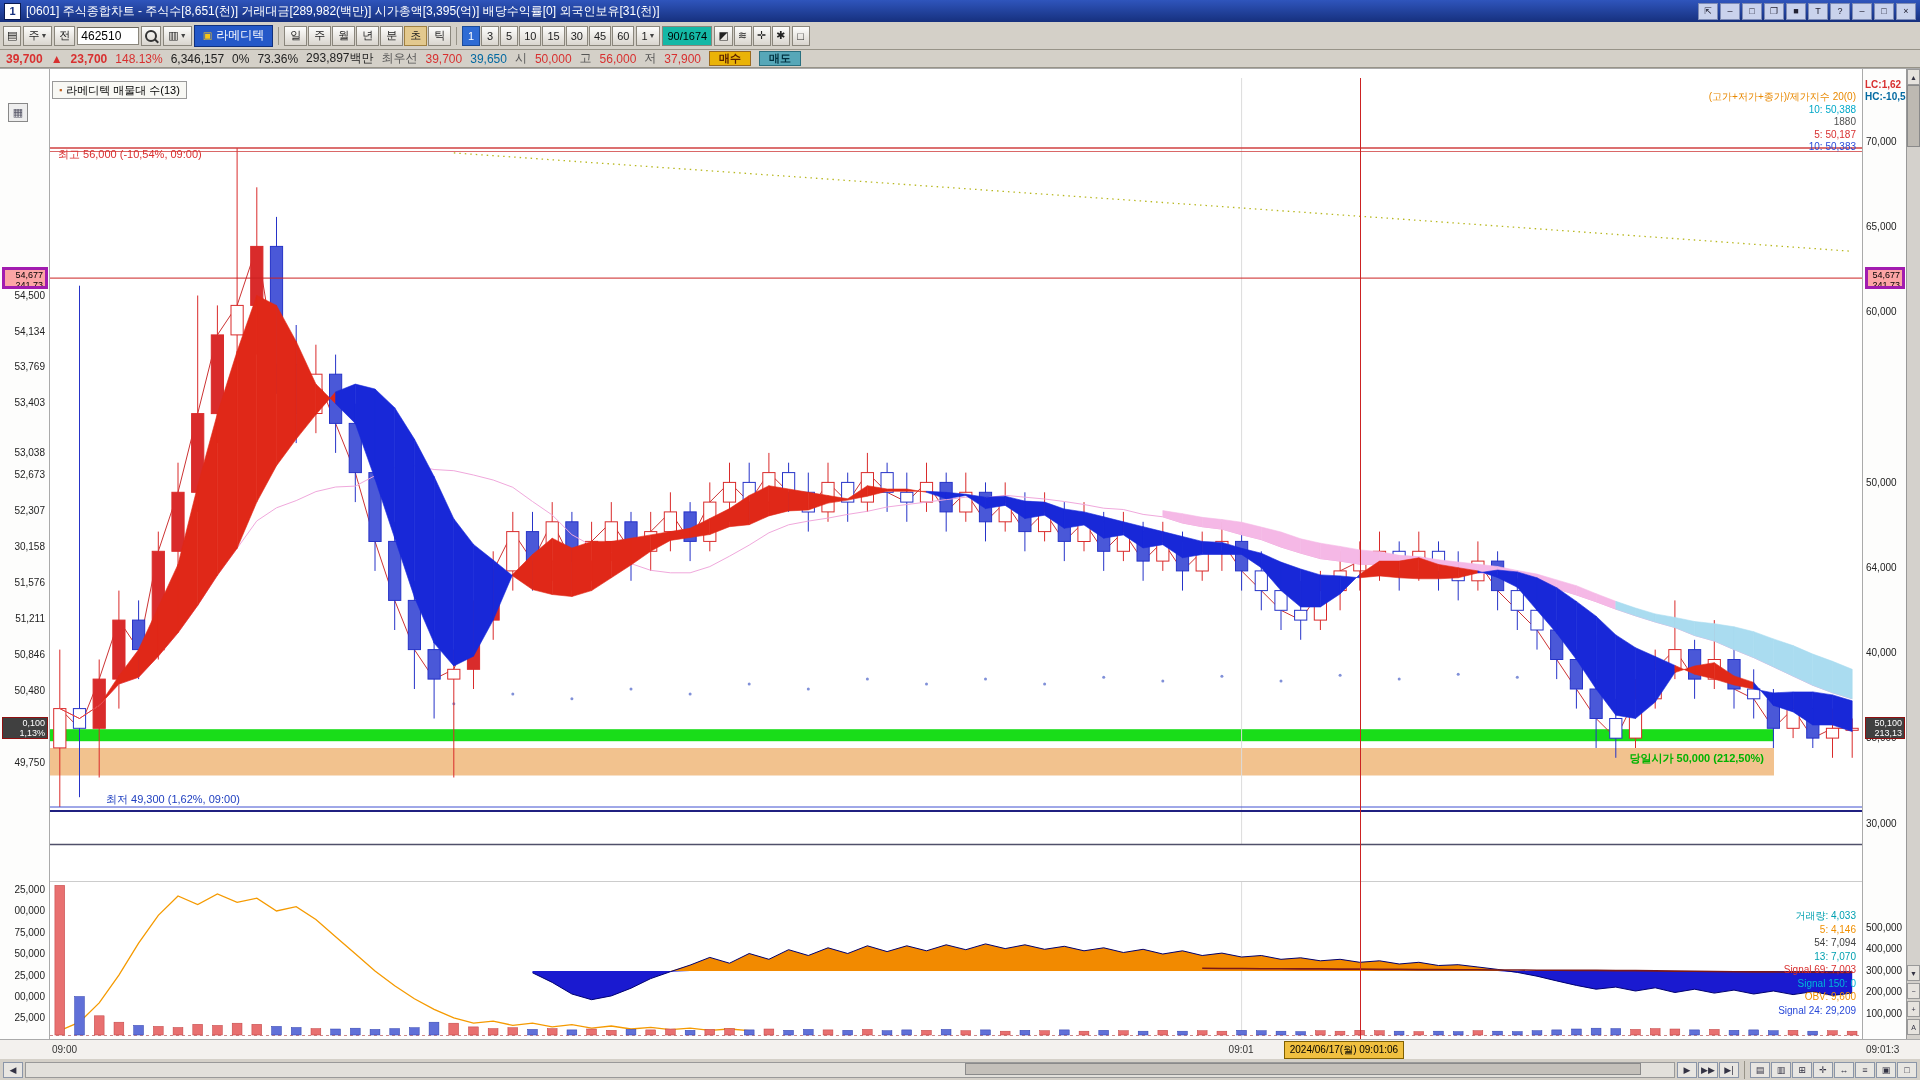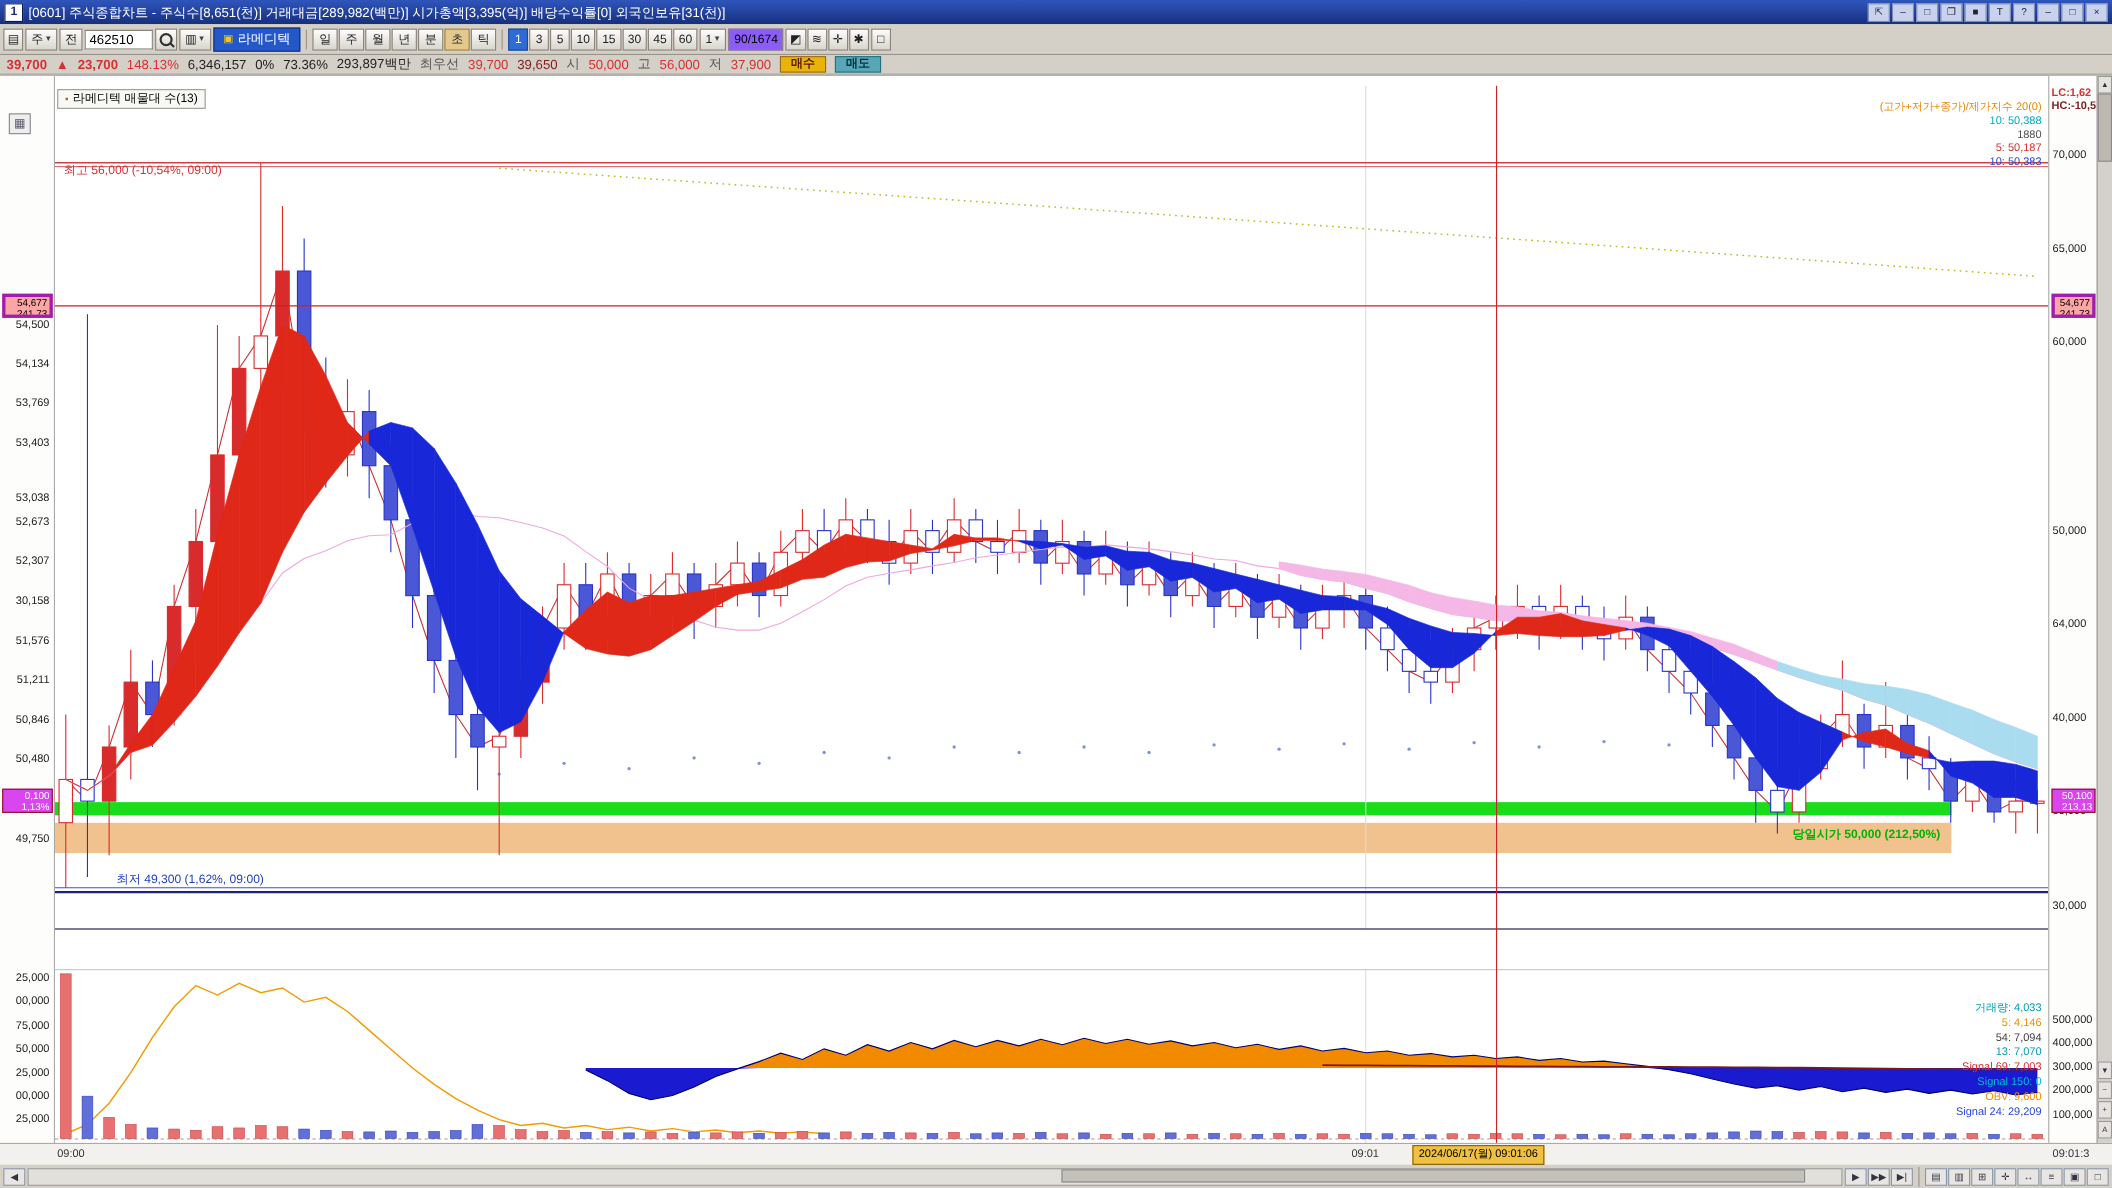--- a/index.html
+++ b/index.html
@@ -28,43 +28,43 @@
   .dd{font-size:7px;color:#444;}
   .code-input{width:62px;height:18px;border:1px solid #8a867c;border-top-color:#6a665c;font-size:12px;
     padding:0 3px;font-family:inherit;box-sizing:border-box;}
   .mag{width:8px;height:8px;border:2px solid #333;border-radius:50%;position:relative;display:inline-block;}
   .mag::after{content:'';position:absolute;width:5px;height:2px;background:#333;transform:rotate(45deg);right:-4px;bottom:-2px;}
   .stock-tag{height:20px;display:inline-flex;align-items:center;gap:4px;background:#2458c8;color:#fff;
     border:1px solid #10307e;font-size:12px;padding:0 8px;}
   .tagicon{color:#f5c518;font-size:10px;}
   .btngroup{display:flex;gap:1px;align-items:center;}
   .sep{width:1px;height:18px;background:#979388;margin:0 3px;}
-  .counter{height:18px;border:1px solid #8a867c;background:#8b5cf6;font-size:11px;padding:0 4px;line-height:18px;}
+  .counter{height:18px;border:1px solid #8a867c;background:#14b8a6;font-size:11px;padding:0 4px;line-height:18px;}
   
   .statusbar{position:absolute;top:50px;left:0;right:0;height:18px;display:flex;align-items:center;gap:8px;
     background:#d4d0c8;border-bottom:1px solid #979388;padding:0 6px;box-sizing:border-box;font-size:12px;color:#222;}
   .sb{white-space:nowrap;}
-  .red{color:#d83030;} .blue{color:#7f1d1d;} .bold{font-weight:bold;} .dim{color:#555;}
+  .red{color:#d83030;} .blue{color:#0369a1;} .bold{font-weight:bold;} .dim{color:#555;}
   .buybtn,.sellbtn{height:15px;font-size:11px;font-weight:bold;border:1px solid;padding:0 9px;font-family:inherit;line-height:13px;}
   .buybtn{background:#eab308;border-color:#9a6a20;color:#5a2000;}
   .sellbtn{background:#57a7b8;border-color:#2a7080;color:#00303f;}
   
   .chartarea{position:absolute;top:68px;left:0;width:1920px;height:990px;background:#fff;border-top:1px solid #aaa;box-sizing:border-box;}
   #svgMain{position:absolute;left:50px;top:9px;width:1812px;height:778px;}
   #svgSub{position:absolute;left:50px;top:812px;width:1812px;height:158px;}
   .axis{position:absolute;top:0;height:970px;background:#fdfdfc;box-sizing:border-box;z-index:2;}
   .axis.left{left:0;width:50px;border-right:1px solid #aaa;}
   .axis.right{left:1862px;width:44px;border-left:1px solid #aaa;}
   .tick{position:absolute;right:4px;font-size:10px;color:#222;height:12px;line-height:12px;white-space:nowrap;}
   .axis.right .tick{left:3px;right:auto;}
   .corner{position:absolute;left:2px;font-size:10px;font-weight:bold;white-space:nowrap;}
   .pmarker{position:absolute;left:2px;right:1px;height:22px;font-size:9px;text-align:right;
     padding:0 2px;box-sizing:border-box;overflow:hidden;z-index:5;}
   .pmarker.yellow{background:#fca5a5;border:3px solid #a21caf;color:#000;}
-  .pmarker.redbox{background:#d946ef;border:1px solid #901010;color:#fff;}
+  .pmarker.redbox{background:#404040;border:1px solid #901010;color:#fff;}
   .pline{height:10px;line-height:10px;white-space:nowrap;}
   .indicator-box{position:absolute;left:52px;top:12px;height:16px;border:1px solid #999;background:#f8f8f4;
     font-size:11px;line-height:16px;padding:0 6px;z-index:4;display:flex;align-items:center;gap:4px;}
   .indicon{color:#c06020;font-size:9px;}
   .mini-icon{position:absolute;left:8px;top:34px;width:18px;height:17px;border:1px solid #888;background:#eee;
     font-size:11px;text-align:center;line-height:16px;z-index:6;color:#556;}
   .timeaxis{position:absolute;left:0;top:970px;width:1920px;height:20px;border-top:1px solid #aaa;
     background:#f3f1ee;box-sizing:border-box;z-index:3;}
   .tlabel{position:absolute;top:4px;font-size:10px;color:#333;white-space:nowrap;}
   .crossbox{position:absolute;top:1px;height:16px;background:#f0c040;border:1px solid #806000;font-size:10px;

